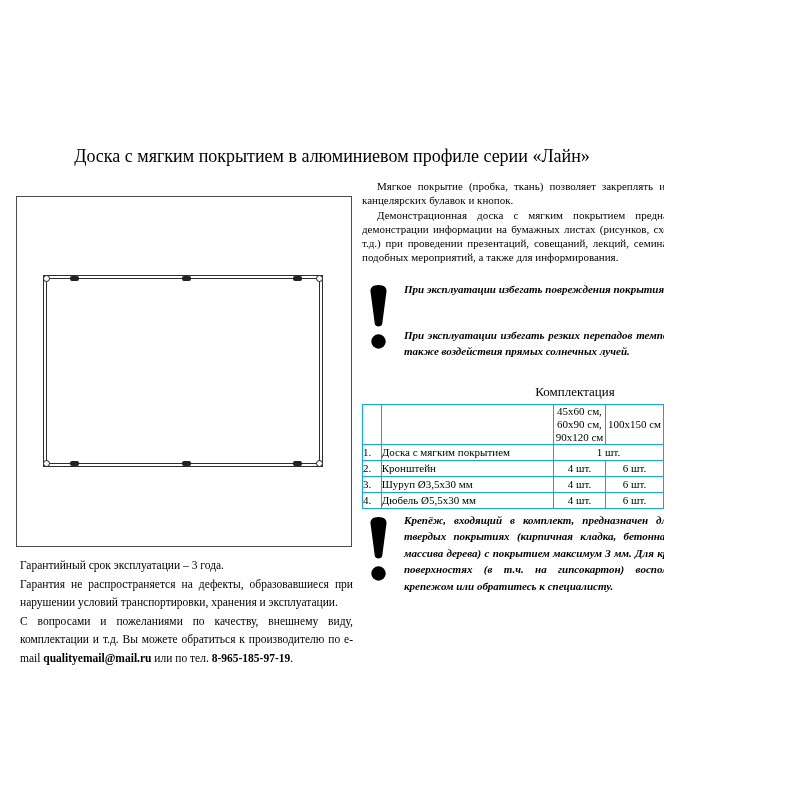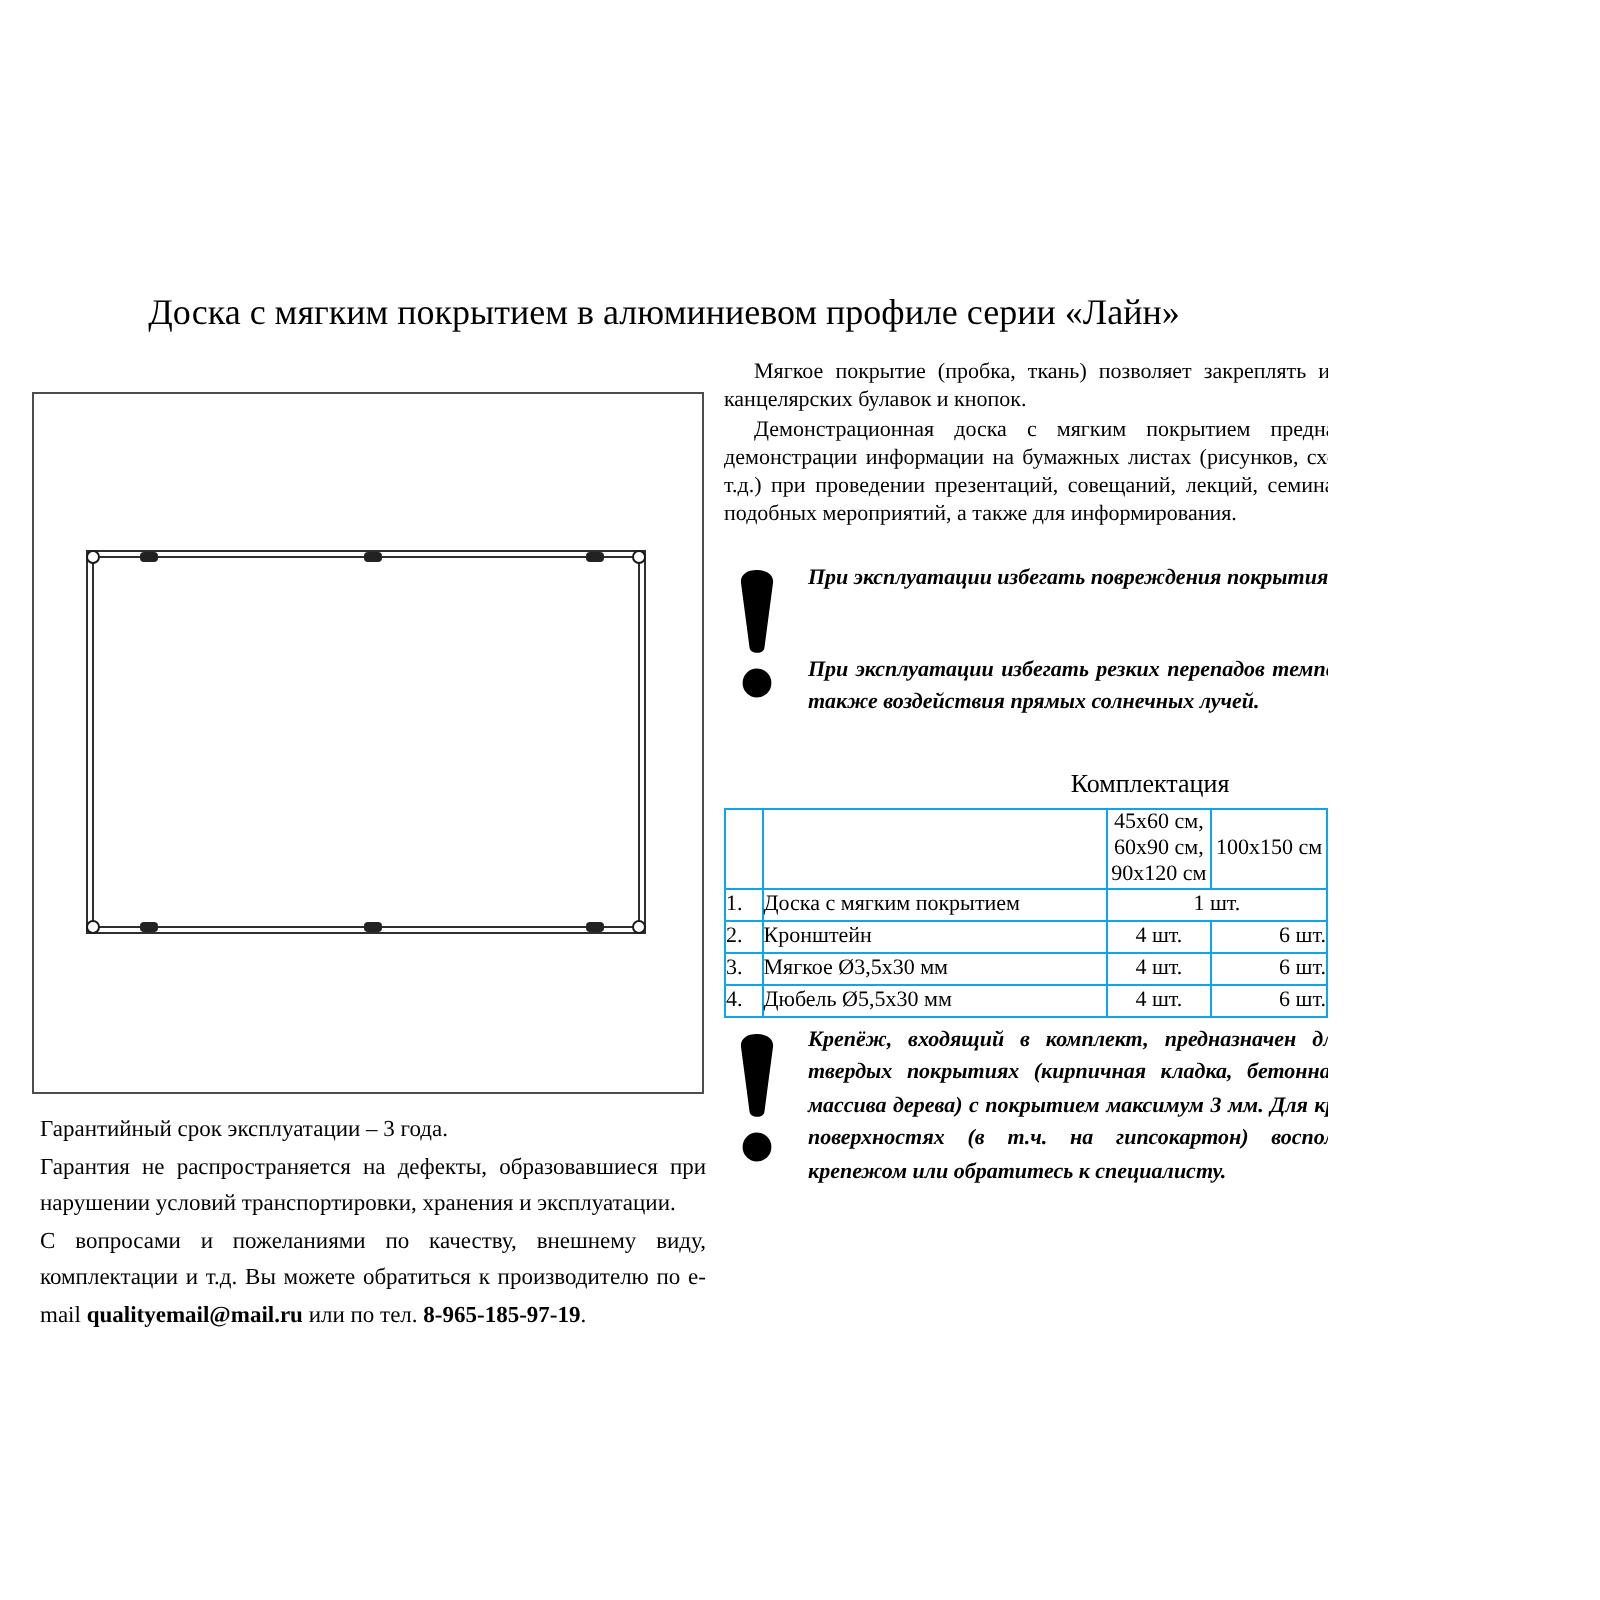--- a/index.html
+++ b/index.html
@@ -99,21 +99,21 @@
   table.kit td {
     border: 1px solid #0ea5e9;
     padding: 0;
     height: 15px;
     vertical-align: middle;
     line-height: 13px;
   }
   td.c-num  { width: 25px;  padding-left: 6px; text-align: left; }
   td.c-name { width: 260px; padding-left: 8px; text-align: left; }
   td.c-q1   { width: 65px;  text-align: center; }
-  td.c-q2   { width: 71px;  text-align: right; }
+  td.c-q2   { width: 71px;  text-align: center; }
   td.hdr-sizes { text-align: center; white-space: pre-line; line-height: 13px; padding: 1px 2px; }
   td.hdr-large { text-align: center; }
   td.span-qty  { text-align: center; }
 
   
   .warranty {
     position: absolute;
     left: 20px; top: 556px; width: 333px;
     font-size: 11.5px; line-height: 18.6px;
   }
@@ -172,21 +172,21 @@
       <td class="span-qty" colspan="2">1 шт.</td>
     </tr>
     <tr>
       <td class="c-num">2.</td>
       <td class="c-name">Кронштейн</td>
       <td class="c-q1">4 шт.</td>
       <td class="c-q2">6 шт.</td>
     </tr>
     <tr>
       <td class="c-num">3.</td>
-      <td class="c-name">Мягкое Ø3,5x30 мм</td>
+      <td class="c-name">Шуруп Ø3,5x30 мм</td>
       <td class="c-q1">4 шт.</td>
       <td class="c-q2">6 шт.</td>
     </tr>
     <tr>
       <td class="c-num">4.</td>
       <td class="c-name">Дюбель Ø5,5x30 мм</td>
       <td class="c-q1">4 шт.</td>
       <td class="c-q2">6 шт.</td>
     </tr>
   </tbody>

